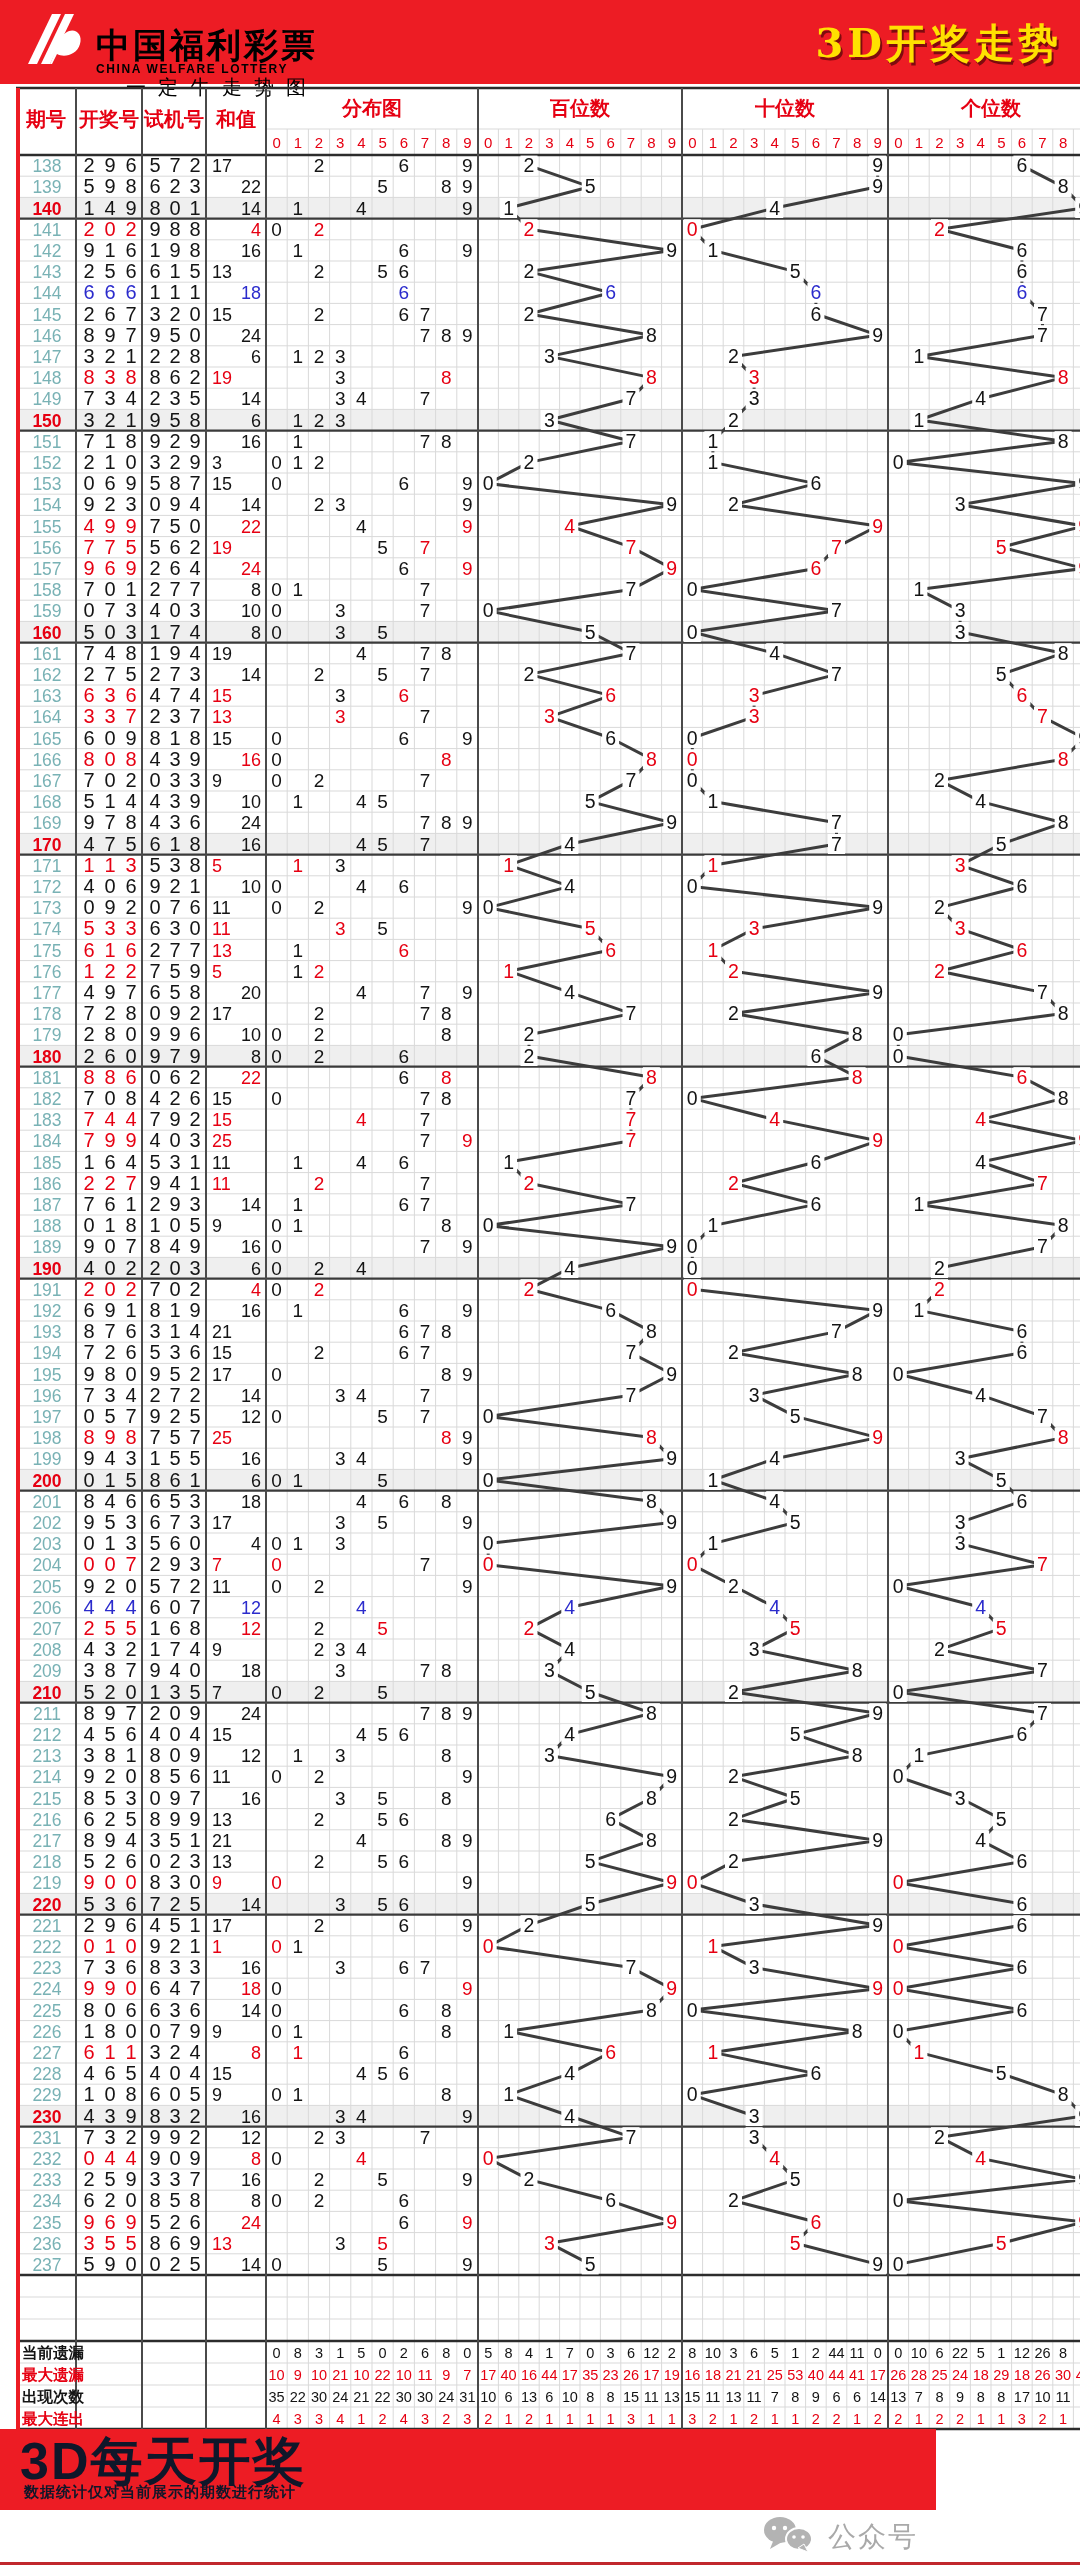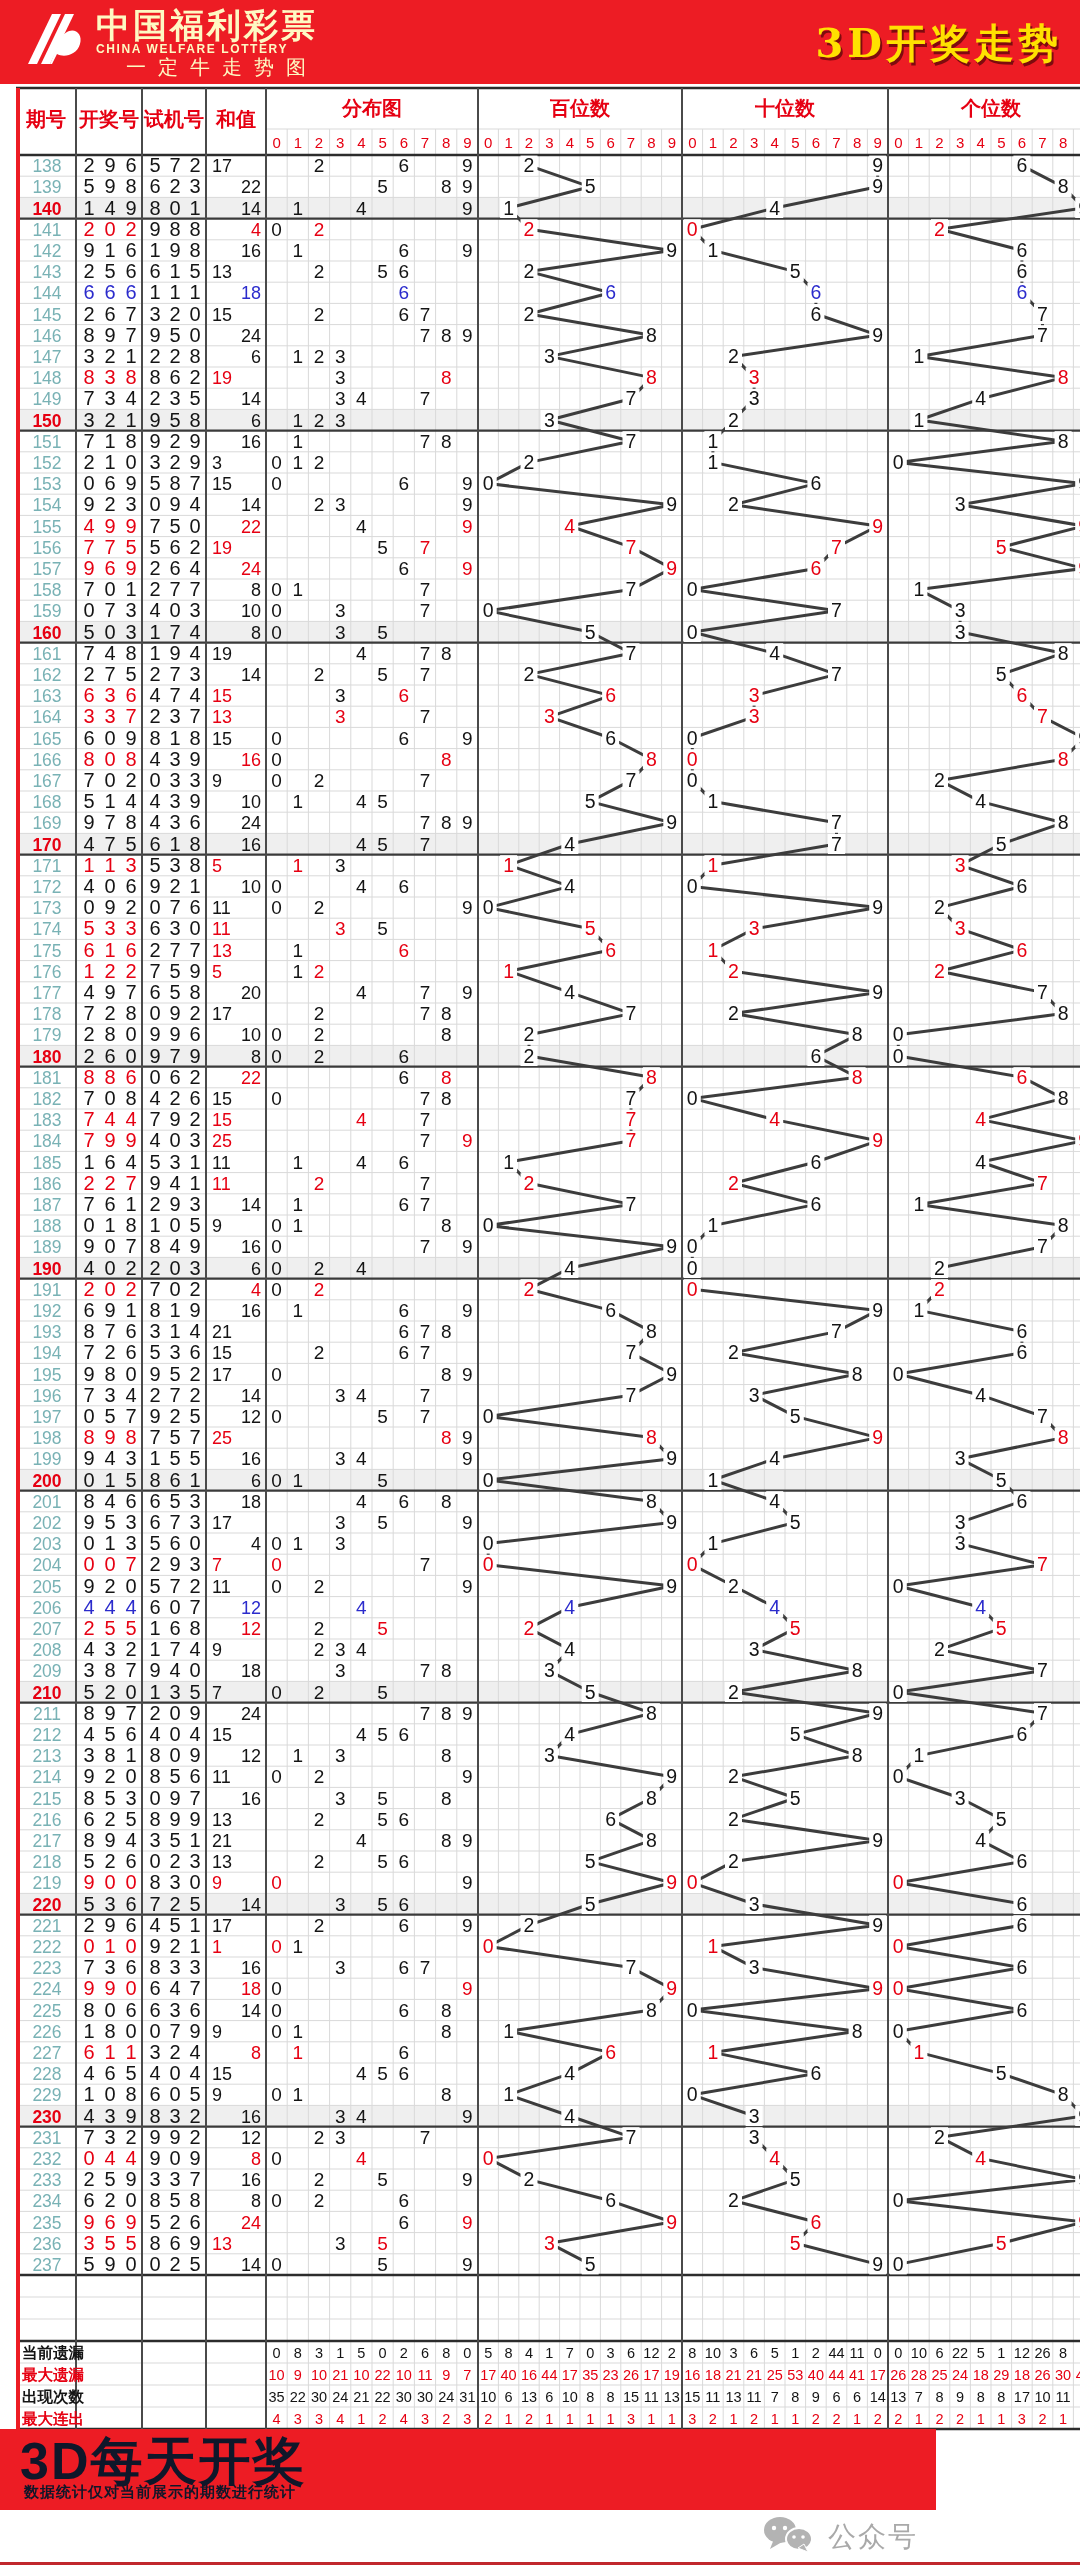--- a/index.html
+++ b/index.html
@@ -1,20 +1,20 @@
 <!DOCTYPE html>
 <html><head>
 <meta charset="utf-8">
 <style>
   html,body{margin:0;padding:0;background:#fff;}
   #page{position:relative;width:1080px;height:2570px;background:#fff;overflow:hidden;
         font-family:"Liberation Sans","DejaVu Sans",sans-serif;}
   #top-banner{position:absolute;left:0;top:0;width:1080px;height:84px;background:#ed1c24;}
   #logo-wrap{position:absolute;left:22px;top:8px;display:flex;align-items:flex-start;}
-  #logo-text{margin-left:10px;color:#fef9c3;}
+  #logo-text{margin-left:10px;color:#000000;margin-top:20px;}
   #logo-cn{font-size:34px;font-weight:bold;letter-spacing:3px;line-height:34px;}
   #logo-en{font-size:12px;font-weight:bold;letter-spacing:1.6px;line-height:15px;}
   #logo-sub{font-size:20px;letter-spacing:12px;line-height:20px;text-align:right;}
   #main-title{position:absolute;right:18px;top:16px;color:#ffe100;font-size:40px;font-weight:bold;
       font-family:"DejaVu Serif","Liberation Serif",serif;letter-spacing:4px;
       text-shadow:2px 3px 0 #7e0b0e;}
   #chart-svg-holder{position:absolute;left:0;top:0;width:1080px;height:2570px;margin-left:16px;}
   #bottom-banner{position:absolute;left:0;top:2429px;width:936px;height:81px;background:#ed1c24;color:#0f172a;}
   #banner-title{position:absolute;left:20px;top:-2px;font-size:52px;font-weight:bold;letter-spacing:2px;}
   #banner-note{position:absolute;left:24px;top:54px;font-size:15px;font-weight:bold;letter-spacing:1px;}

